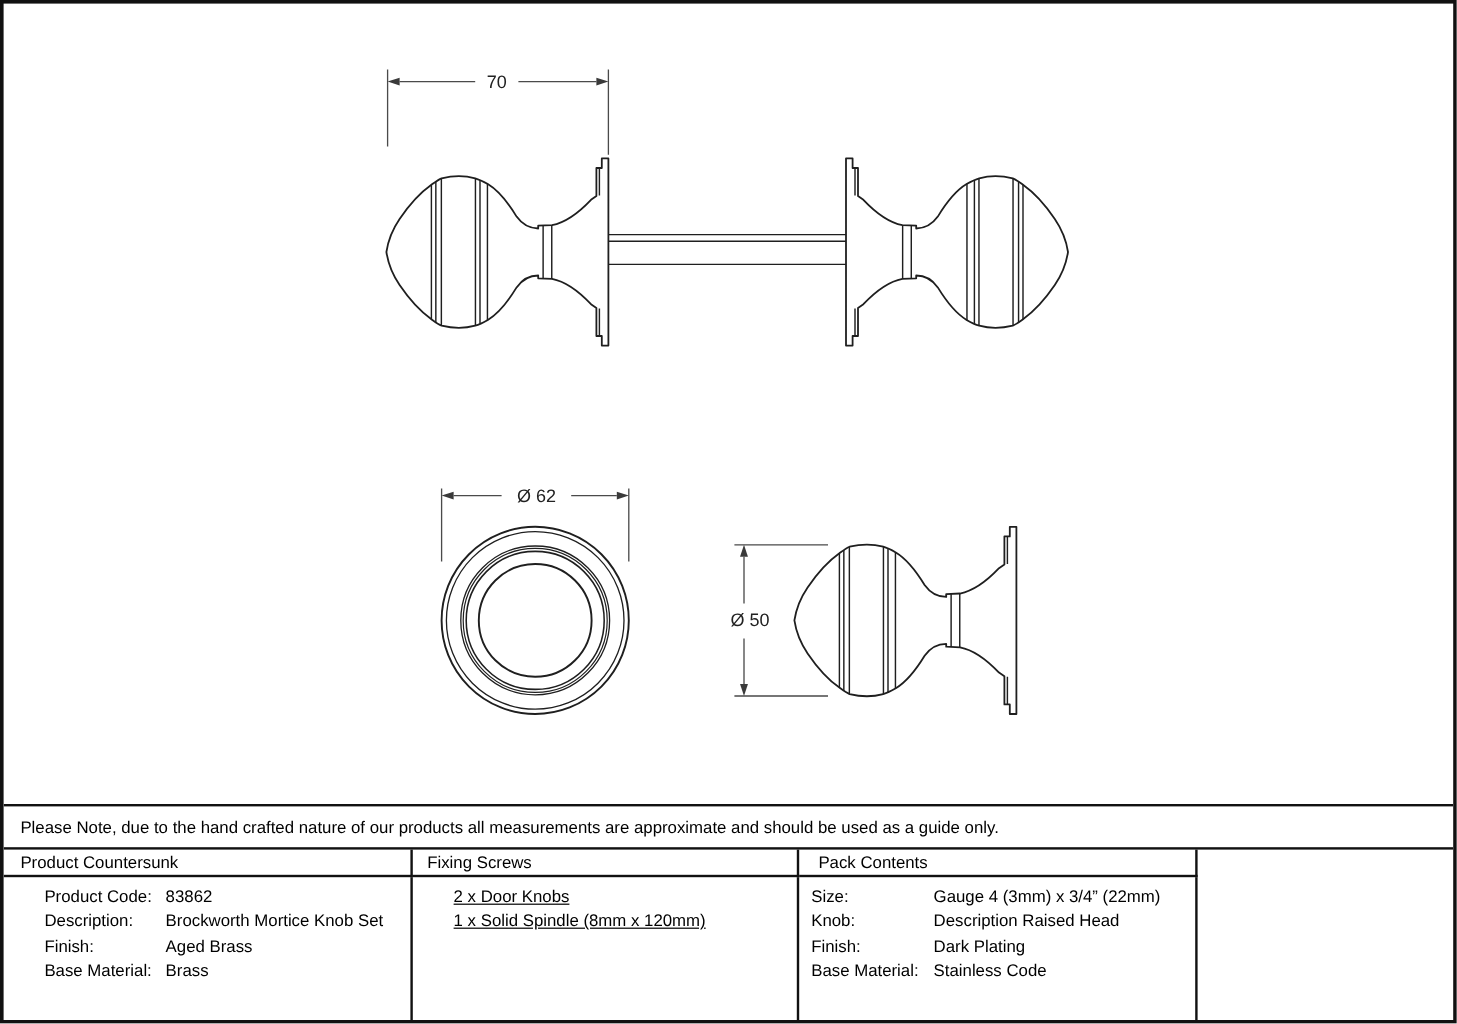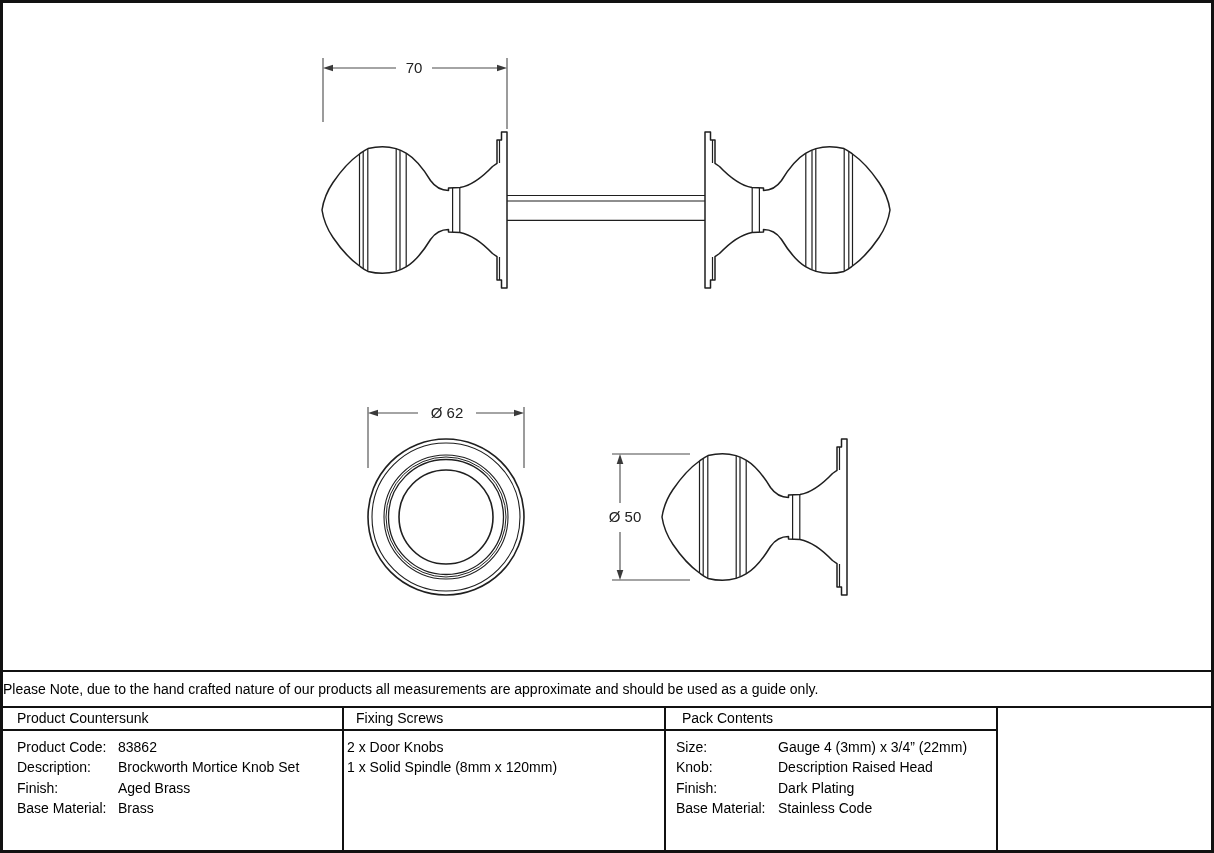--- a/index.html
+++ b/index.html
@@ -12,20 +12,21 @@
     font-family:"Liberation Sans","DejaVu Sans",sans-serif;
     color:#000000;
     overflow:hidden;
   }
   .drawing{position:absolute;top:0;left:0;}
   .note-row{
     position:absolute;left:0;top:667px;width:1208px;height:36px;
     border-top:2px solid #111;
     box-sizing:border-box;
     display:flex;align-items:center;
+    padding-left:14px;
     font-size:14px;
   }
   .tables{
     position:absolute;left:0;top:703px;width:1208px;height:144px;
     border-top:2px solid #111;
     box-sizing:border-box;
     display:grid;
     grid-template-columns:341px 322px 332px 1fr;
     grid-template-rows:23px 1fr;
   }
@@ -41,25 +42,25 @@
     border-right:2px solid #111;
     font-size:14px;
     padding-top:6px;
     line-height:20.4px;
   }
   .empty-col{grid-column:4;grid-row:1/3;}
   .th.c1{padding-left:14px;}
   .th.c2{padding-left:16px;}
   .th.c3{padding-left:12px;}
   .td.c1{padding-left:14px;}
-  .td.c2{padding-left:3px;}
+  .td.c2{padding-left:34px;text-decoration:underline;}
   .td.c3{padding-left:10px;}
   .kv{display:flex;}
   .kv .k{flex:none;}
-  .c1 .k{width:101px;}
+  .c1 .k{width:101px;margin-left:20px;}
   .c3 .k{width:102px;}
   
   .part{fill:#fff;stroke:#1f1f1f;stroke-width:1.5;stroke-linejoin:round;}
   .part-line{fill:none;stroke:#1f1f1f;stroke-width:1.2;}
   .ring{fill:none;stroke:#1f1f1f;}
   .dim{fill:none;stroke:#4a4a4a;stroke-width:1.1;}
   .arrow{fill:#3a3a3a;stroke:none;}
   .dimtext{font-family:"Liberation Sans","DejaVu Sans",sans-serif;font-size:15px;fill:#222;}
 </style>
 </head>

